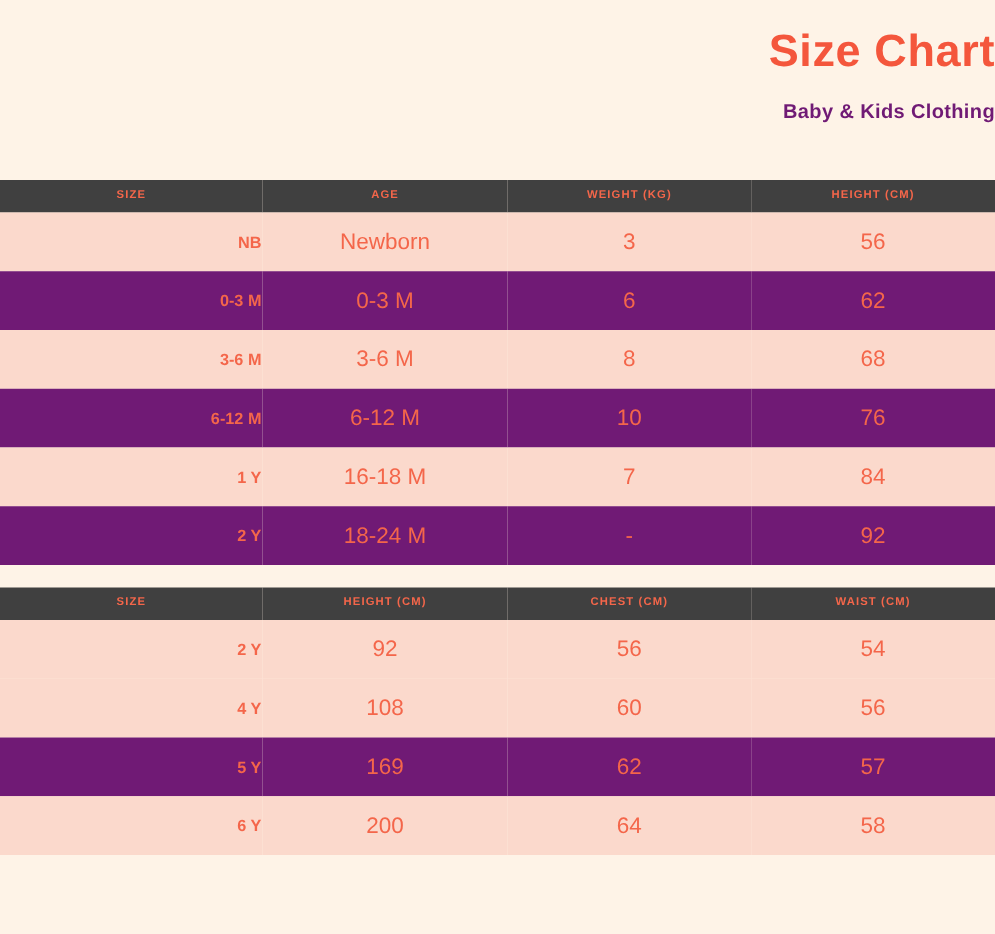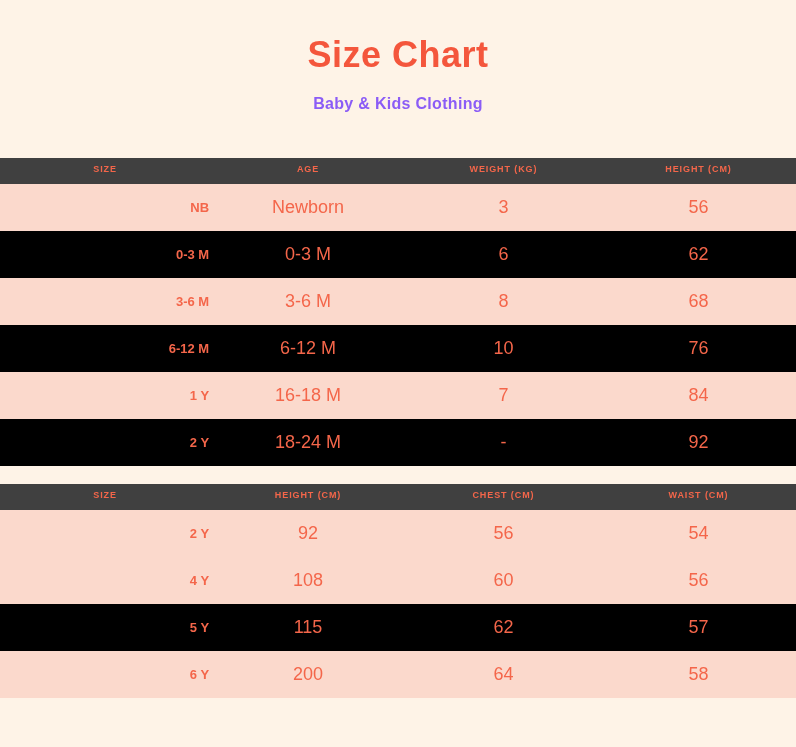--- a/index.html
+++ b/index.html
@@ -15,35 +15,35 @@
     overflow: hidden;
   }
   .page {
     width: 796px;
     height: 747px;
     position: relative;
     box-sizing: border-box;
     background: #FEF3E7;
   }
   .header {
-    padding-top: 32px;
-    text-align: center;
+    padding-top: 18px;
+    text-align: right;
   }
   .title {
     font-size: 36px;
     font-weight: bold;
     letter-spacing: 0.5px;
     color: #F4563C;
     margin: 0;
     line-height: 1.25;
   }
   .subtitle {
     font-size: 16px;
     font-weight: bold;
-    color: #8b5cf6;
+    color: #701a75;
     margin: 0;
     padding-top: 18px;
     letter-spacing: 0.3px;
   }
 
   .table-block {
     width: 100%;
   }
   .table-block.first { margin-top: 45px; }
   .table-block.second { margin-top: 18px; }
@@ -72,21 +72,21 @@
   }
   tbody td.size-cell {
     font-weight: bold;
     font-size: 13px;
     text-align: right;
   }
   tbody tr.odd td {
     background: #FBD9CC;
   }
   tbody tr.even td {
-    background: #000000;
+    background: #701a75;
   }
   col.c1 { width: 26.4%; }
   col.c2 { width: 24.6%; }
   col.c3 { width: 24.5%; }
   col.c4 { width: 24.5%; }
 </style>
 </head>
 <body>
 
 <div class="page">
@@ -177,21 +177,21 @@
           <td>54</td>
         </tr>
         <tr class="odd">
           <td class="size-cell">4 Y</td>
           <td>108</td>
           <td>60</td>
           <td>56</td>
         </tr>
         <tr class="even">
           <td class="size-cell">5 Y</td>
-          <td>115</td>
+          <td>169</td>
           <td>62</td>
           <td>57</td>
         </tr>
         <tr class="odd">
           <td class="size-cell">6 Y</td>
           <td>200</td>
           <td>64</td>
           <td>58</td>
         </tr>
       </tbody>

